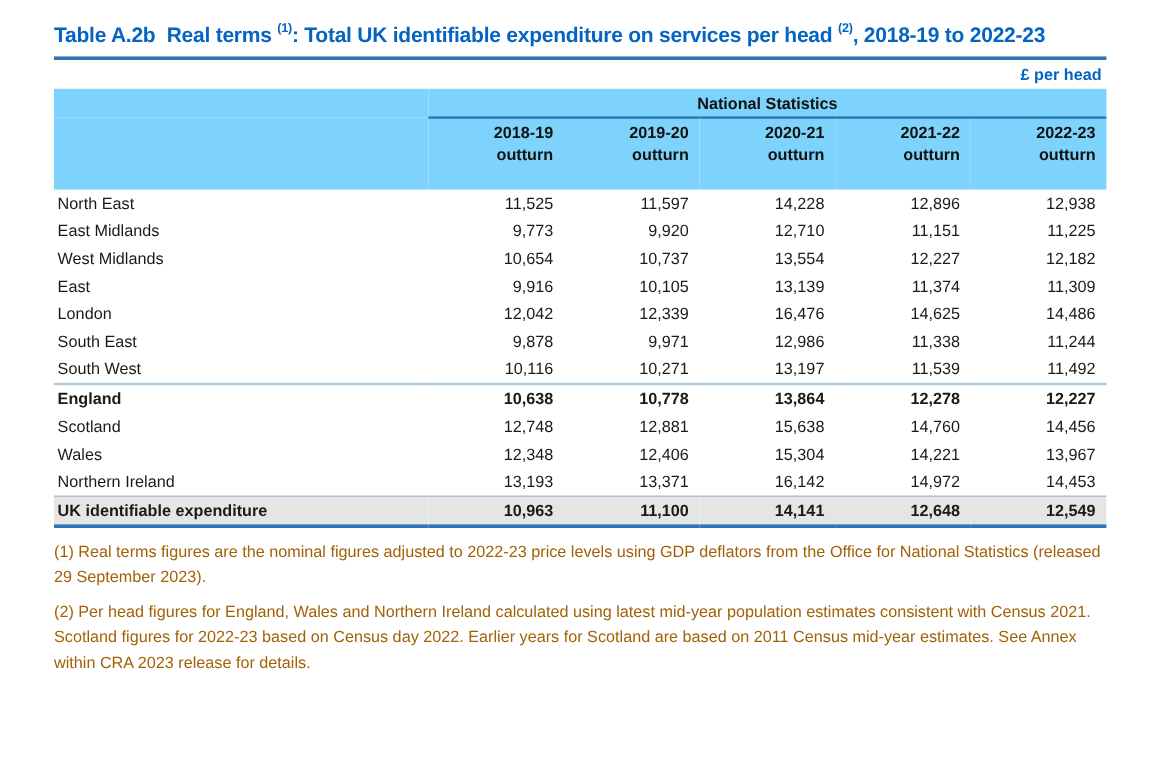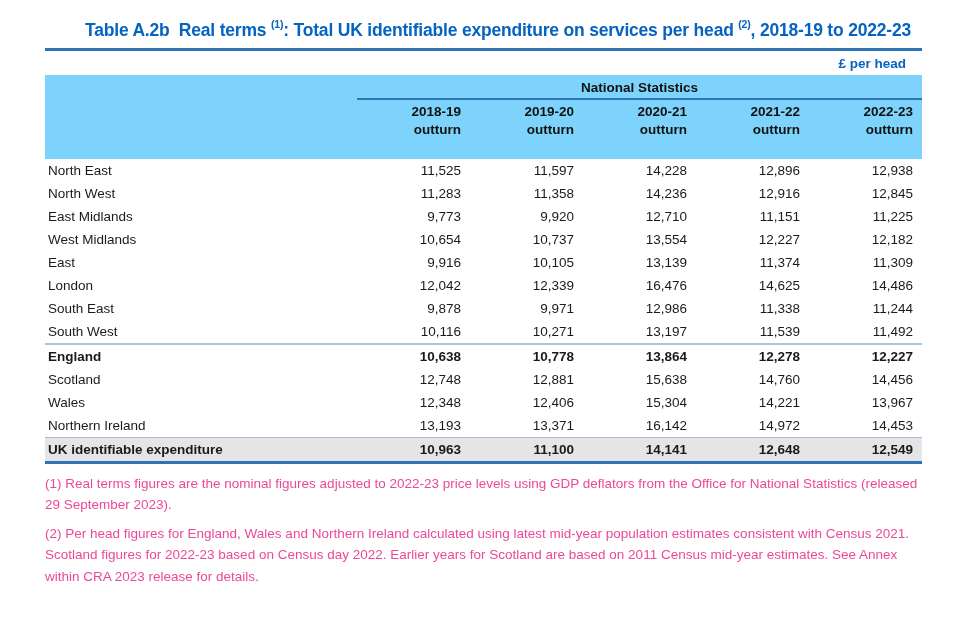--- a/index.html
+++ b/index.html
@@ -6,29 +6,29 @@
   body{
     width:960px;height:640px;background:#ffffff;
     font-family:"Liberation Sans","DejaVu Sans",sans-serif;
     color:#1a1a1a;overflow:hidden;
   }
   .container{padding:12px 38px 0 45px;}
 
   
   .page-title{
     color:#0563c1;font-size:17.5px;font-weight:bold;
-    line-height:26px;letter-spacing:-0.2px;max-width:880px;margin-left:40px;
+    line-height:26px;letter-spacing:-0.2px;max-width:880px;
   }
   .page-title sup{font-size:10.5px;position:relative;top:-1px;}
   .title-rule{height:3px;background:#2e75b6;margin-top:5px;}
 
   
   .unit-label{
     text-align:right;color:#0563c1;font-weight:bold;
-    font-size:13.5px;margin:5px 16px 4px 0;
+    font-size:13.5px;margin:5px 4px 4px 0;
   }
 
   
   table{width:877px;border-collapse:collapse;table-layout:fixed;font-size:13.5px;}
   col.region-col{width:312px;}
   col.data-col{width:113px;}
   thead td{background:#7dd3fc;}
   td.group-spacer{border-bottom:none;}
   td.group-label{
     text-align:center;font-weight:bold;color:#111;
@@ -43,21 +43,21 @@
   tbody td.val{text-align:right;padding-right:9px;}
   tr.subtotal td{font-weight:bold;border-top:2px solid #a8c7dc;}
   tr.total td{
     font-weight:bold;background:#e5e5e5;
     border-top:1px solid #b2b2e2;border-bottom:3px solid #2e75b6;
   }
 
   
   .footnotes{margin-top:9px;max-width:892px;}
   .footnotes p{
-    margin:0 0 7px 0;font-size:13.5px;line-height:21.5px;color:#ec4899;
+    margin:0 0 7px 0;font-size:13.5px;line-height:21.5px;color:#a16207;
   }
 </style>
 </head>
 <body>
 
 <div class="container">
 
   <div class="page-title"><span>Table A.2b&nbsp; Real terms </span><sup>(1)</sup><span>: Total UK identifiable expenditure on services per head </span><sup>(2)</sup><span>, 2018-19 to 2022-23</span></div>
 
   <div class="title-rule"></div>
@@ -107,28 +107,20 @@
 
     <tr class="normal">
           <td class="region">North East</td>
           <td class="val">11,525</td>
           <td class="val">11,597</td>
           <td class="val">14,228</td>
           <td class="val">12,896</td>
           <td class="val">12,938</td>
         </tr>
         <tr class="normal">
-          <td class="region">North West</td>
-          <td class="val">11,283</td>
-          <td class="val">11,358</td>
-          <td class="val">14,236</td>
-          <td class="val">12,916</td>
-          <td class="val">12,845</td>
-        </tr>
-        <tr class="normal">
           <td class="region">East Midlands</td>
           <td class="val">9,773</td>
           <td class="val">9,920</td>
           <td class="val">12,710</td>
           <td class="val">11,151</td>
           <td class="val">11,225</td>
         </tr>
         <tr class="normal">
           <td class="region">West Midlands</td>
           <td class="val">10,654</td>

